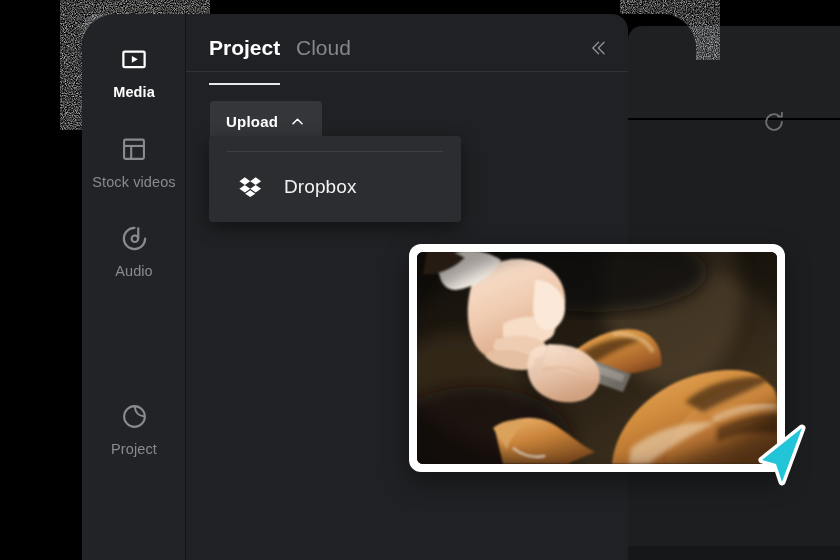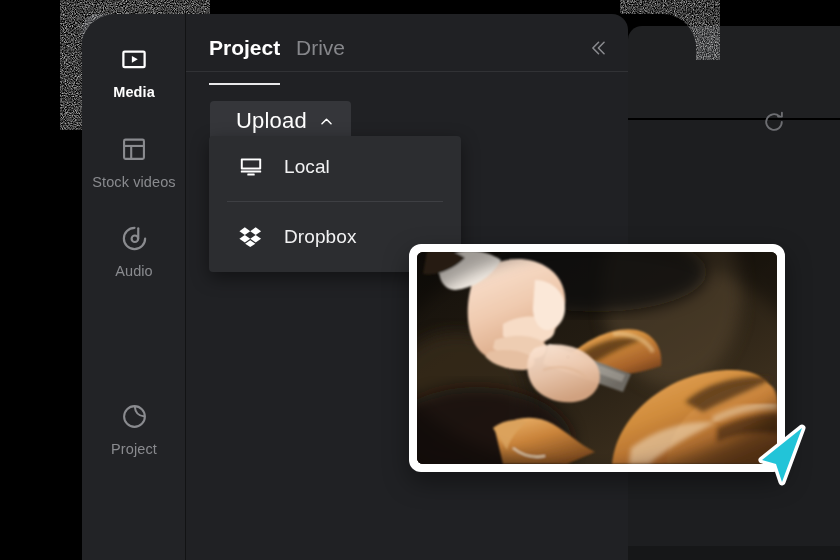--- a/index.html
+++ b/index.html
@@ -116,24 +116,23 @@
     height: 40px;
     padding: 0 16px;
     background: #35363a;
     border-radius: 4px;
     display: flex; align-items: center; gap: 11px;
     cursor: pointer;
     user-select: none;
   }
   #upload-label {
     color: #ffffff;
-    font-size: 22px;
-    font-weight: 400;
+    font-size: 15px;
+    font-weight: 700;
     letter-spacing: 0.2px;
-    margin-left: 10px;
   }
 
   #refresh-btn {
     position: absolute;
     left: 575px; top: 95px;
     width: 26px; height: 26px;
     color: #6d6e72;
     cursor: pointer;
   }
 
@@ -263,21 +262,21 @@
       <div class="rail-label">Project</div>
     </div>
 
   </div>
   <div id="rail-edge"></div>
 
   <div id="media-panel">
 
     <div id="tabbar">
       <div id="tab-project" class="tab active">Project</div>
-      <div id="tab-cloud" class="tab">Drive</div>
+      <div id="tab-cloud" class="tab">Cloud</div>
 
       <div id="collapse-btn">
         <svg width="22" height="22" viewBox="0 0 24 24" fill="none">
           <path d="M12.6 5.8 L6.4 12 L12.6 18.2" stroke="currentColor" stroke-width="1.7" stroke-linecap="round" stroke-linejoin="round"></path>
           <path d="M18.6 5.8 L12.4 12 L18.6 18.2" stroke="currentColor" stroke-width="1.7" stroke-linecap="round" stroke-linejoin="round"></path>
         </svg>
       </div>
     </div>
 
     <div id="upload-btn">
@@ -292,31 +291,20 @@
     <div id="refresh-btn">
       <svg width="26" height="26" viewBox="0 0 24 24" fill="none">
         <path d="M19.2 12 a7.2 7.2 0 1 1 -2.35 -5.32" stroke="currentColor" stroke-width="1.7" stroke-linecap="round"></path>
         <path d="M19.3 3.4 V7.0 H15.7" stroke="currentColor" stroke-width="1.7" stroke-linecap="round" stroke-linejoin="round"></path>
       </svg>
     </div>
   </div>
 
   <div id="upload-menu">
 
-    <div class="menu-item">
-      <span class="menu-icon">
-        <svg width="26" height="26" viewBox="0 0 24 24" fill="none">
-          <rect x="2.6" y="4.2" width="18.8" height="10" rx="0.8" fill="currentColor"></rect>
-          <rect x="4.4" y="5.9" width="15.2" height="6.6" fill="#2c2d30"></rect>
-          <rect x="2.6" y="15.2" width="18.8" height="1.9" rx="0.6" fill="currentColor"></rect>
-          <rect x="8.6" y="18.0" width="6.8" height="1.9" rx="0.5" fill="currentColor"></rect>
-        </svg>
-      </span>
-      <span class="menu-text">Local</span>
-    </div>
 
     <div id="menu-divider"></div>
 
     <div class="menu-item">
       <span class="menu-icon">
         <svg width="26" height="26" viewBox="0 0 24 24" fill="none">
           <path d="M6.3 3.1 L1.3 6.6 L6.3 10.1 L11.3 6.6 Z" fill="currentColor"></path>
           <path d="M16.3 3.1 L11.3 6.6 L16.3 10.1 L21.3 6.6 Z" fill="currentColor"></path>
           <path d="M6.3 10.1 L1.3 13.6 L6.3 17.1 L11.3 13.6 Z" fill="currentColor"></path>
           <path d="M16.3 10.1 L11.3 13.6 L16.3 17.1 L21.3 13.6 Z" fill="currentColor"></path>

